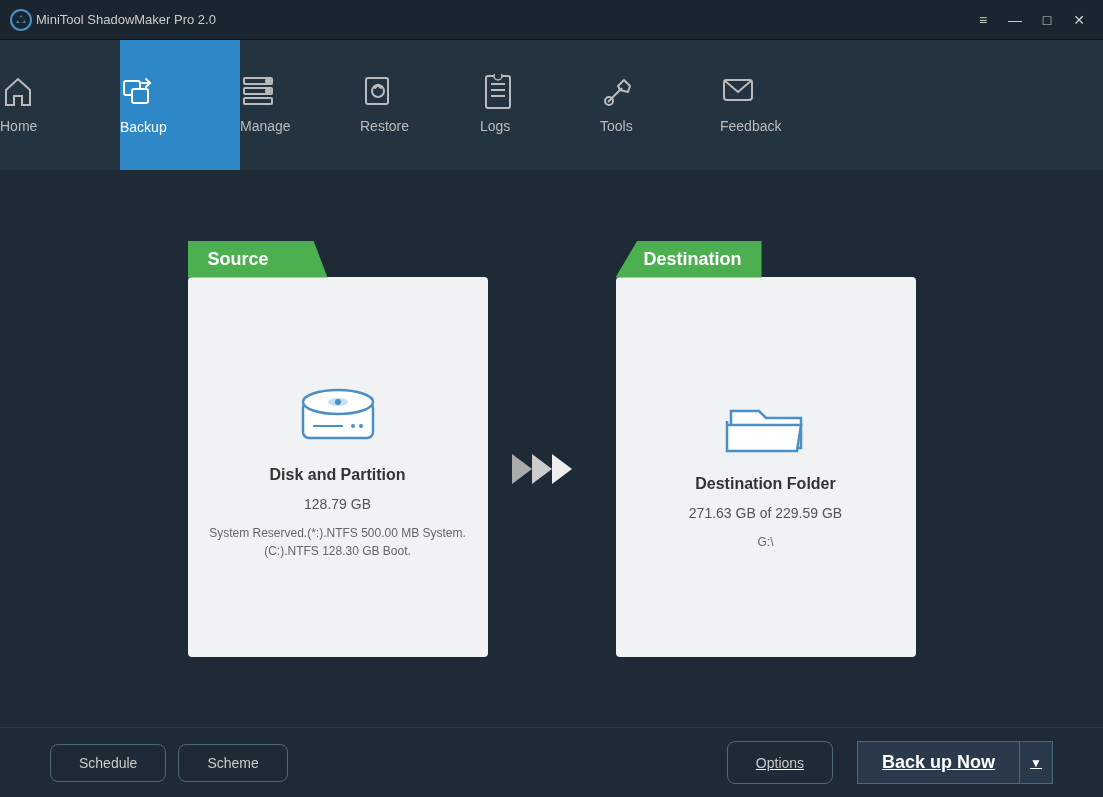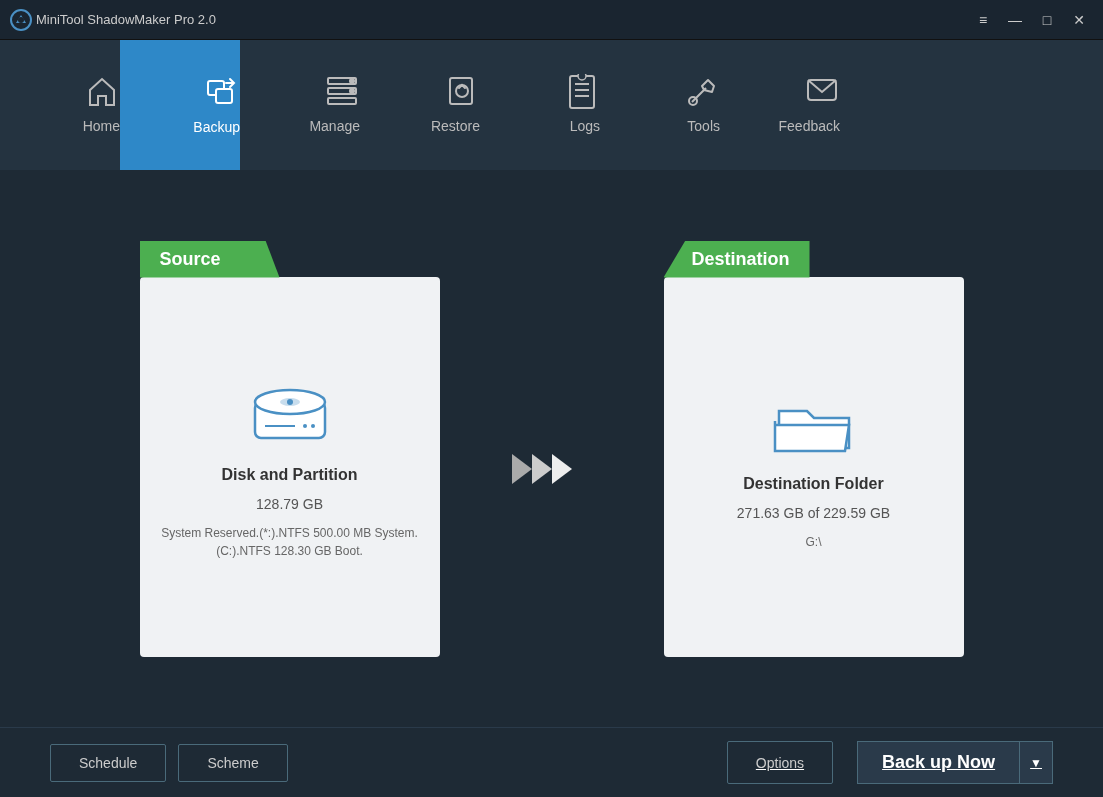--- a/index.html
+++ b/index.html
@@ -55,46 +55,45 @@
     
     .nav-bar {
       background: #243340;
       height: 130px;
       display: flex;
       align-items: stretch;
     }
     .nav-item {
       display: flex;
       flex-direction: column;
-      align-items: flex-end;
+      align-items: flex-start;
       justify-content: center;
       width: 120px;
       cursor: pointer;
       gap: 8px;
       color: #bbb;
       font-size: 14px;
       border-bottom: 3px solid transparent;
       transition: background 0.2s;
     }
     .nav-item.active {
       background: #2e88c8;
       color: #fff;
       border-bottom: none;
-      padding-left: 36px;
     }
 
     
     .main {
       background: #1e2a35;
       padding: 30px 60px;
       height: calc(797px - 40px - 130px - 70px);
       display: flex;
       align-items: center;
       justify-content: center;
-      gap: 72px;
+      gap: 24px;
     }
 
     
     .card-wrapper {
       display: flex;
       flex-direction: column;
       align-items: flex-start;
     }
     .card-label {
       padding: 8px 20px;
@@ -163,21 +162,21 @@
     }
     .footer-left { display: flex; gap: 12px; }
     .footer-right { display: flex; gap: 12px; text-decoration: underline; }
     .btn {
       padding: 10px 28px;
       border: 1px solid #4a6a7a;
       background: transparent;
       color: #ccc;
       cursor: pointer;
       font-size: 14px;
-      border-radius: 2px;
+      border-radius: 8px;
       transition: background 0.2s;
     }
     .btn-primary {
       background: #2a3a4a;
       color: #fff;
       border: 1px solid #4a6a7a;
       padding: 10px 24px;
       cursor: pointer;
       font-size: 18px;
       font-weight: bold;

